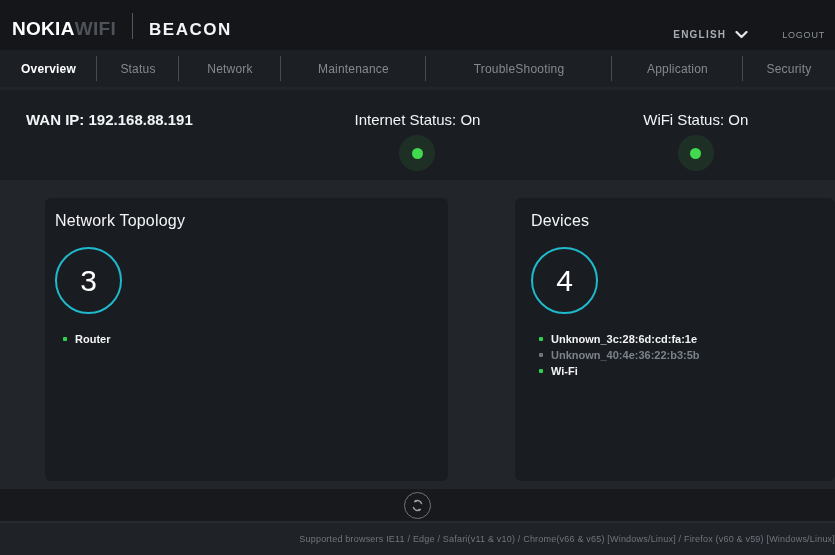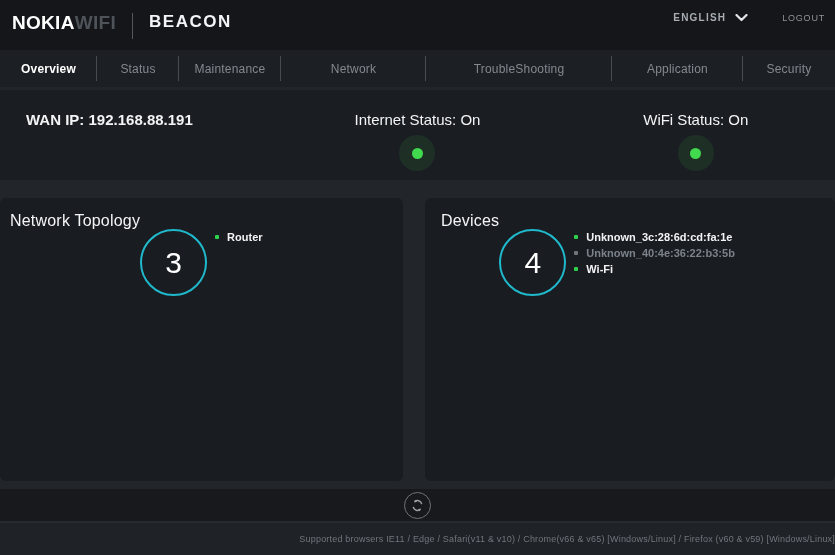--- a/index.html
+++ b/index.html
@@ -7,21 +7,21 @@
   body {
     font-family:"Liberation Sans","DejaVu Sans",sans-serif;
     background:#22262b;
     color:#f2f4f5;
     -webkit-font-smoothing:antialiased;
   }
 
   
   .header {
     height:50px; background:#141619;
-    display:flex; align-items:flex-start;
+    display:flex; align-items:flex-end;
     padding:12px 8px 10px 12px;
   }
   .brand { display:flex; align-items:baseline; }
   .brand-primary { font-size:19px; font-weight:800; color:#ffffff; letter-spacing:.3px; }
   .brand-secondary { font-size:19px; font-weight:700; color:#4d5359; letter-spacing:.3px; }
   .brand-divider { width:1px; height:26px; background:#53585e; margin:0 16px; align-self:center; }
   .product-name { font-size:17px; font-weight:600; color:#f4f5f6; letter-spacing:1.5px; }
   .header-right { margin-left:auto; display:flex; align-items:center; }
   .lang-select { display:flex; align-items:center; cursor:pointer; }
   .lang-label { font-size:10px; font-weight:600; letter-spacing:1.2px; color:#a7adb3; }
@@ -62,21 +62,21 @@
     width:36px; height:36px; border-radius:50%;
     background:rgba(65,217,77,.10);
     display:flex; align-items:center; justify-content:center;
   }
   .dot-core { width:11px; height:11px; border-radius:50%; background:#41d94d; }
 
   
   .main { display:flex; gap:22px; margin-top:18px; height:283px; }
   .card {
     background:#191c21; border-radius:6px; height:100%;
-    display:flex; flex-direction:row;
+    display:flex; flex-direction:column;margin-left:45px;
   }
   .card.topology { flex:0 0 403px; padding:14px 10px 22px 10px; }
   .card.devices  { flex:1; padding:14px 16px 22px 16px; }
   .card-title { font-size:16px; font-weight:400; color:#f4f5f6; letter-spacing:.2px; }
   .count-circle {
     margin-top:17px; width:67px; height:67px; border-radius:50%;
     border:2px solid #1fb9cb; display:flex; align-items:center; justify-content:center;
   }
   .count-number { font-size:30px; font-weight:300; color:#ffffff; }
   .item-list { list-style:none; margin-top:17px; }
@@ -134,22 +134,22 @@
           </svg>
       </span>
     </div>
     <span class="logout">LOGOUT</span>
   </div>
 </div>
 
 <div class="nav">
   <div class="tab active">Overview</div>
   <div class="tab">Status</div>
+  <div class="tab">Network</div>
   <div class="tab">Maintenance</div>
-  <div class="tab">Network</div>
   <div class="tab">TroubleShooting</div>
   <div class="tab">Application</div>
   <div class="tab">Security</div>
 </div>
 
 <div class="status-section">
   <div class="status-col wan">
     <span class="status-label">WAN IP:  192.168.88.191</span>
   </div>
   <div class="status-col centered">

